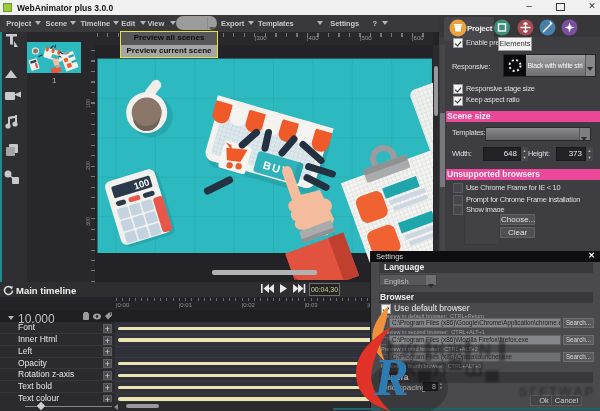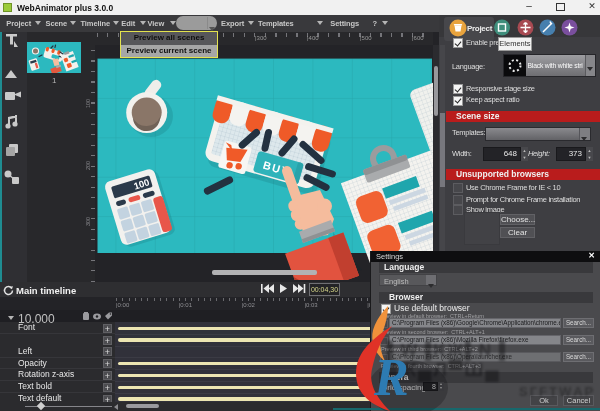--- a/index.html
+++ b/index.html
@@ -1,21 +1,21 @@
 <!DOCTYPE html>
 <html><head>
 <meta charset="utf-8">
 <style>
 html,body{margin:0;padding:0;}
 body{width:600px;height:411px;overflow:hidden;font-family:"Liberation Sans",sans-serif;background:#232327;}
 .abs{position:absolute;}
 #app{position:relative;width:600px;height:411px;overflow:hidden;}
 .menuitem{color:#c8c8c8;font-size:7.5px;letter-spacing:-0.1px;white-space:nowrap;font-weight:bold;}
 .carat{display:inline-block;width:0;height:0;border-left:3.5px solid transparent;border-right:3.5px solid transparent;border-top:4px solid #b5b5b5;vertical-align:middle;margin-left:5px;}
-.hdr{background:#b91c1c;color:#efefef;font-weight:bold;font-size:8.5px;line-height:11px;padding-left:10px;}
+.hdr{background:#ec4899;color:#efefef;font-weight:bold;font-size:8.5px;line-height:11px;padding-left:1px;}
 .cb{position:absolute;width:8px;height:8px;background:#f4f4f4;border:1px solid #9a9a9a;}
 .cb:after{content:"";position:absolute;left:1.5px;top:0.5px;width:3px;height:5px;border:solid #222;border-width:0 1.6px 1.6px 0;transform:rotate(40deg);}
 .cbu{position:absolute;width:8px;height:8px;background:#47474b;border:1px solid #5c5c60;}
 .rlabel{color:#dedede;font-size:7.5px;letter-spacing:-0.3px;white-space:nowrap;}
 .trow{position:absolute;left:0;width:115px;height:11.8px;border-bottom:1px solid #36363a;color:#e8e8e8;font-size:8.5px;line-height:11.8px;padding-left:18px;box-sizing:border-box;}
 .plus{position:absolute;left:103px;width:9px;height:9px;background:#4c4c50;border:1px solid #606064;color:#d8d8d8;font-size:9px;line-height:8px;text-align:center;box-sizing:border-box;}
 .ghost{position:absolute;color:rgba(12,12,14,0.42);font-weight:bold;letter-spacing:2px;filter:blur(1px);font-size:20px;}
 </style>
 </head>
 <body>
@@ -270,42 +270,42 @@
       <path d="M81.5 5.5 V15.5 M76.5 10.5 H86.5 M81.5 5.5 l-2 2 M81.5 5.5 l2 2 M81.5 15.5 l-2 -2 M81.5 15.5 l2 -2" stroke="#fff" stroke-width="1.3" fill="none"></path>
   <circle cx="103.5" cy="10.5" r="8" fill="#467fae"></circle>
       <path d="M99 15 L108 6 M106 4.5 l1.5 3" stroke="#fff" stroke-width="1.5"></path>
   <circle cx="125.5" cy="10.5" r="8" fill="#7a4f9e"></circle>
       <path d="M125.5 5.5 l1.2 3.8 3.8 1.2 -3.8 1.2 -1.2 3.8 -1.2 -3.8 -3.8 -1.2 3.8 -1.2 z" fill="#fff"></path>
 </svg>
 <div class="abs" style="left:467px;top:23.5px;color:#ececec;font-size:8px;font-weight:bold;letter-spacing:-0.3px;">Project</div>
 <div class="abs cb" style="left:453px;top:38px;"></div>
 <div class="abs rlabel" style="left:466px;top:38px;">Enable prelo</div>
 <div class="abs" style="left:498px;top:37px;width:32px;height:12px;background:#f2f2f2;border:1px solid #9a9a9a;color:#333;font-size:7.5px;line-height:12px;text-align:center;z-index:5;">Elements</div>
-<div class="abs rlabel" style="left:452px;top:62px;">Language:</div>
+<div class="abs rlabel" style="left:452px;top:62px;">Responsive:</div>
 <div class="abs" style="left:503px;top:54px;width:93px;height:23px;border:1px solid #26262a;box-sizing:border-box;background:linear-gradient(#9d9da1,#6e6e72);">
   <div style="position:absolute;left:0;top:0;width:22px;height:21px;background:#0a0a0c;"></div>
   <svg style="position:absolute;left:0;top:0;" width="22" height="21">
         <circle cx="11" cy="10.5" r="5.5" fill="none" stroke="#e8e8e8" stroke-width="2" stroke-dasharray="2 2.4"></circle>
       </svg>
   <div style="position:absolute;left:23.5px;top:7px;font-size:6.8px;letter-spacing:-0.2px;color:#fafafa;white-space:nowrap;">Black with white stri</div>
   <div style="position:absolute;right:0;top:0;width:9px;height:21px;background:#86868a;border-left:1px solid #5a5a5e;"><span class="carat" style="border-top-color:#2c2c2e;margin:8px 0 0 1px;"></span></div>
 </div>
 <div class="abs cb" style="left:453px;top:84px;"></div>
 <div class="abs rlabel" style="left:466px;top:83.5px;">Responsive stage size</div>
 <div class="abs cb" style="left:453px;top:95.5px;"></div>
 <div class="abs rlabel" style="left:466px;top:95px;">Keep aspect ratio</div>
 <div class="abs hdr" style="left:446px;top:111px;width:154px;box-sizing:border-box;">Scene size</div>
 <div class="abs rlabel" style="left:452px;top:128px;">Templates:</div>
 <div class="abs" style="left:485px;top:126.5px;width:106px;height:14px;border:1px solid #2a2a2e;box-sizing:border-box;background:linear-gradient(#8a8a8e,#626266);">
   <div style="position:absolute;right:0;top:0;width:10px;height:12px;background:#7e7e82;border-left:1px solid #55555a;"><span class="carat" style="border-top-color:#2c2c2e;margin:4px 0 0 1px;"></span></div>
 </div>
 <div class="abs rlabel" style="left:452px;top:149px;">Width:</div>
 <div class="abs" style="left:483px;top:147px;width:38px;height:14px;background:#232327;border:1px solid #19191c;box-sizing:border-box;color:#e8e8e8;font-size:8px;line-height:12px;text-align:right;padding-right:3px;">648</div>
 <div class="abs" style="left:521px;top:147px;width:7px;height:14px;background:#48484c;color:#bbb;font-size:4px;line-height:7px;text-align:center;">▲<br>▼</div>
-<div class="abs rlabel" style="left:528px;top:149px;font-style:italic;">Height:</div>
+<div class="abs rlabel" style="left:528px;top:149px;">Height:</div>
 <div class="abs" style="left:556px;top:147px;width:30px;height:14px;background:#232327;border:1px solid #19191c;box-sizing:border-box;color:#e8e8e8;font-size:8px;line-height:12px;text-align:right;padding-right:3px;">373</div>
 <div class="abs" style="left:586px;top:147px;width:7px;height:14px;background:#48484c;color:#bbb;font-size:4px;line-height:7px;text-align:center;">▲<br>▼</div>
 <div class="abs hdr" style="left:446px;top:169px;width:154px;box-sizing:border-box;">Unsupported browsers</div>
 <div class="abs cbu" style="left:453px;top:183px;"></div>
 <div class="abs rlabel" style="left:466px;top:182.5px;">Use Chrome Frame for IE &lt; 10</div>
 <div class="abs cbu" style="left:453px;top:195px;"></div>
 <div class="abs rlabel" style="left:466px;top:194.5px;">Prompt for Chrome Frame installation</div>
 <div class="abs cbu" style="left:453px;top:205px;"></div>
 <div class="abs rlabel" style="left:466px;top:204.5px;">Show image</div>
 <div class="abs" style="left:464px;top:212px;width:34px;height:31px;background:#424246;border:1px solid #3a3a3e;"></div>
@@ -347,25 +347,26 @@
   <g fill="#9a9a9e">
         <rect x="0" y="1" width="6" height="7" rx="1"></rect>
         <rect x="1" y="0" width="4" height="2"></rect>
   <ellipse cx="14" cy="4.5" rx="4" ry="3"></ellipse>
         <circle cx="14" cy="4.5" r="1.2" fill="#1f1f23"></circle>
   <path d="M22 4 L26 0.5 H29 V3.5 L25 7.5 Z"></path>
         <circle cx="27.5" cy="2" r="0.8" fill="#1f1f23"></circle>
       </g>
 </svg>
 <div class="trow" style="top:322.2px;">Font</div>
+<div class="trow" style="top:334px;">Inner Html</div>
 <div class="trow" style="top:345.8px;">Left</div>
 <div class="trow" style="top:369.4px;">Rotation z-axis</div>
 <div class="trow" style="top:357.6px;">Opacity</div>
 <div class="trow" style="top:381.2px;">Text bold</div>
-<div class="trow" style="top:393px;">Text default</div>
+<div class="trow" style="top:393px;">Text colour</div>
 <div class="plus" style="top:323.7px;">+</div>
 <div class="plus" style="top:335.5px;">+</div>
 <div class="plus" style="top:347.3px;">+</div>
 <div class="plus" style="top:359.1px;">+</div>
 <div class="plus" style="top:370.9px;">+</div>
 <div class="plus" style="top:382.7px;">+</div>
 <div class="plus" style="top:394.5px;">+</div>
 <div class="abs" style="left:115px;top:333.8px;width:485px;height:1px;background:#3b3b44;"></div>
 <div class="abs" style="left:115px;top:345.6px;width:485px;height:1px;background:#3b3b44;"></div>
 <div class="abs" style="left:115px;top:357.4px;width:485px;height:1px;background:#3b3b44;"></div>
@@ -412,21 +413,21 @@
   <div style="position:absolute;left:10px;top:95px;font-size:5.5px;color:#a0a0a3;">Preview in third browser:&nbsp;&nbsp;CTRL+ALT+2</div>
   <div class="cbu" style="left:9px;top:102.5px;width:6px;height:6px;"></div>
   <div style="position:absolute;left:18px;top:100.5px;width:172px;height:10px;background:#6e6f72;border:1px solid #5a5a5e;box-sizing:border-box;color:#2c2c2e;font-size:6.3px;line-height:8px;padding-left:2px;white-space:nowrap;overflow:hidden;">C:\Program Files (x86)\Opera\launcher.exe</div>
   <div style="position:absolute;left:192px;top:100.5px;width:31px;height:10px;background:#5a5a5e;border:1px solid #6e6e72;box-sizing:border-box;color:#d8d8d8;font-size:6.3px;line-height:8px;text-align:center;">Search...</div>
   <div style="position:absolute;left:10px;top:112px;font-size:5.5px;color:#a0a0a3;">Preview in fourth browser:&nbsp;&nbsp;CTRL+ALT+3</div>
   <div class="abs hdr" style="left:8px;top:120.5px;width:214px;box-sizing:border-box;padding-left:5px;background:#39393c;">Opera</div>
   <div style="position:absolute;left:10px;top:131.5px;font-size:8px;color:#e0e0e0;">Grid spacing:</div>
   <div style="position:absolute;left:52px;top:130.5px;width:15px;height:9px;background:#232326;border:1px solid #19191c;box-sizing:border-box;color:#d8d8d8;font-size:7px;line-height:7px;text-align:right;padding-right:1px;">8</div>
   <div style="position:absolute;left:67px;top:130.5px;width:6px;height:9px;background:#48484c;color:#bbb;font-size:3.5px;line-height:4.5px;text-align:center;">▲<br>▼</div>
   <div style="position:absolute;left:159px;top:144px;width:28px;height:11px;background:#434346;border:1px solid #5a5a5e;box-sizing:border-box;color:#d0d0d0;font-size:7.5px;line-height:9px;text-align:center;">Ok</div>
-  <div style="position:absolute;left:192px;top:144px;width:31px;height:11px;background:#434346;border:1px solid #5a5a5e;box-sizing:border-box;color:#d0d0d0;font-size:7.5px;line-height:9px;text-align:center;">Cancel</div>
+  <div style="position:absolute;left:180px;top:144px;width:31px;height:11px;background:#434346;border:1px solid #5a5a5e;box-sizing:border-box;color:#d0d0d0;font-size:7.5px;line-height:9px;text-align:center;">Cancel</div>
   <div class="ghost" style="left:16px;top:90px;font-size:17px;">▌W▐KЖ▌N▐</div>
   <div class="ghost" style="left:12px;top:108px;font-size:19px;">▓Ж▄Л▀Ш▄</div>
   <div class="ghost" style="left:148px;top:133px;font-size:13px;color:rgba(10,10,10,0.35);">SГFTWАР</div>
 </div>
 
 <div class="abs" style="left:333px;top:407.5px;width:267px;height:2.5px;background:#17686c;"></div>
 <svg class="abs" style="left:348px;top:293px;" width="130" height="118" viewBox="0 0 130 118">
   <ellipse cx="60" cy="95" rx="40" ry="28" fill="rgba(10,10,12,0.24)"></ellipse>
   <path d="M40 13 C28 26 22 38 25 50 C27 60 33 64 38 70 C31 57 31 47 35 38 C38 30 40 21 40 13 Z" fill="#f0923b"></path>
   <path d="M44 33 C20 48 8 62 8 80 C8 99 20 111 42 118 C26 102 21 89 24 76 C28 57 35 44 44 33 Z" fill="#e03227"></path>

